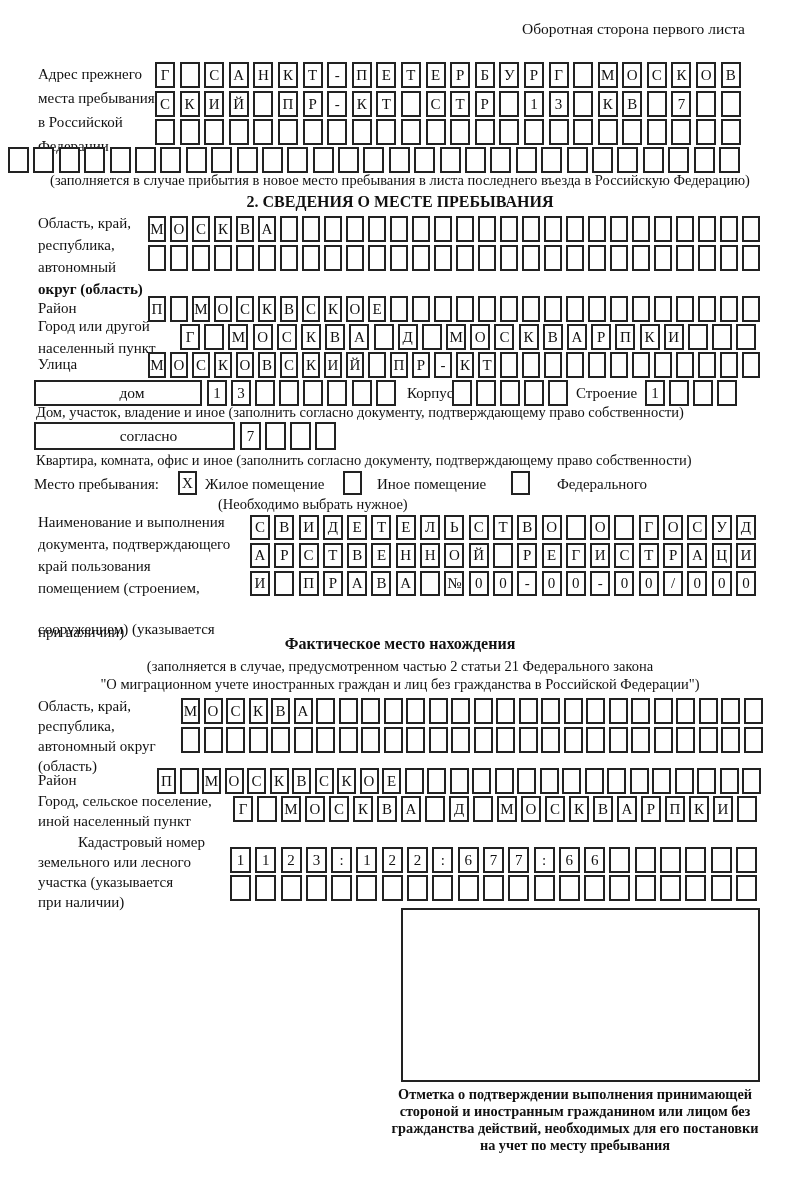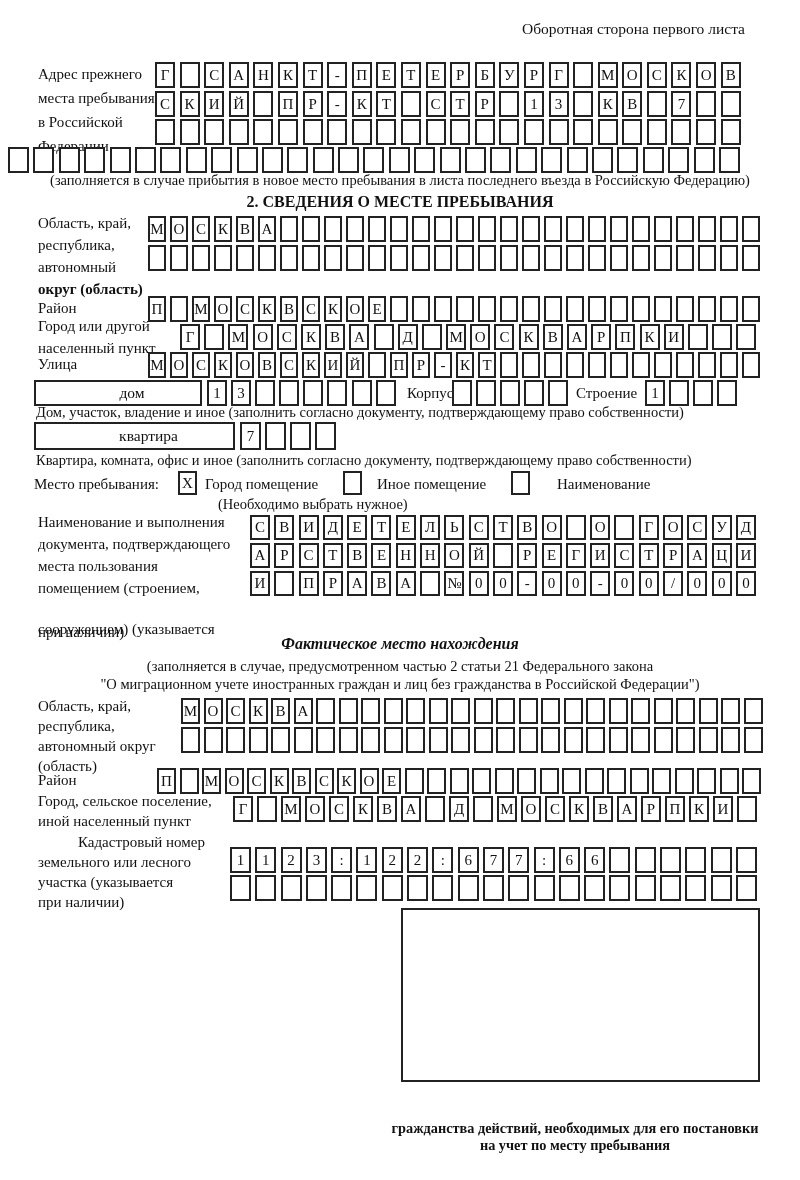--- a/index.html
+++ b/index.html
@@ -330,42 +330,42 @@
   <div class="abs lbl" style="left:576px;top:383px;">Строение</div>
   <div class="boxrow" style="left:645px;top:380px;gap:4.1px;--bw:20px;">
       <span class="cbox">1</span>
       <span class="cbox"></span>
       <span class="cbox"></span>
       <span class="cbox"></span>
     </div>
   <div class="abs cap" style="left:36px;top:404px;">Дом, участок, владение и иное (заполнить согласно документу, подтверждающему право собственности)</div>
 
   <div class="widebox" style="left:34px;top:422px;width:201px;height:28px;">
-    <span>квартира</span>
+    <span>согласно</span>
   </div>
   <div class="boxrow" style="left:240px;top:422px;gap:4px;--bw:21px;--bh:28px;">
       <span class="cbox">7</span>
       <span class="cbox"></span>
       <span class="cbox"></span>
       <span class="cbox"></span>
     </div>
   <div class="abs cap" style="left:36px;top:452px;">Квартира, комната, офис и иное (заполнить согласно документу, подтверждающему право собственности)</div>
 
   <div class="abs lbl" style="left:34px;top:474px;">Место пребывания:</div>
   <div class="acbox" style="left:178px;top:471px;">X</div>
-  <div class="abs lbl" style="left:205px;top:474px;">Город помещение</div>
+  <div class="abs lbl" style="left:205px;top:474px;">Жилое помещение</div>
   <div class="acbox" style="left:343px;top:471px;"></div>
   <div class="abs lbl" style="left:377px;top:474px;">Иное помещение</div>
   <div class="acbox" style="left:511px;top:471px;"></div>
-  <div class="abs lbl" style="left:557px;top:474px;">Наименование</div>
+  <div class="abs lbl" style="left:557px;top:474px;">Федерального</div>
   <div class="abs cap" style="left:218px;top:496px;">(Необходимо выбрать нужное)</div>
 
   <div class="abs lbl" style="left:38px;top:512px;">Наименование и выполнения</div>
   <div class="abs lbl" style="left:38px;top:534px;">документа, подтверждающего</div>
-  <div class="abs lbl" style="left:38px;top:556px;">места пользования</div>
+  <div class="abs lbl" style="left:38px;top:556px;">край пользования</div>
   <div class="abs lbl" style="left:38px;top:578px;">помещением (строением,</div>
   <div class="abs lbl" style="left:38px;top:600px;margin-top:19px;">сооружением) (указывается</div>
   <div class="abs lbl" style="left:38px;top:622px;">при наличии)</div>
 
   <div class="boxrow" style="left:250px;top:515px;gap:4.3px;--bw:20px;--bh:25px;">
       <span class="cbox">С</span>
       <span class="cbox">В</span>
       <span class="cbox">И</span>
       <span class="cbox">Д</span>
       <span class="cbox">Е</span>
@@ -426,21 +426,21 @@
       <span class="cbox">0</span>
       <span class="cbox">-</span>
       <span class="cbox">0</span>
       <span class="cbox">0</span>
       <span class="cbox">/</span>
       <span class="cbox">0</span>
       <span class="cbox">0</span>
       <span class="cbox">0</span>
     </div>
 
-  <div class="abs ttl center" style="left:0;top:635px;width:800px;font-style:italic;">Фактическое место нахождения</div>
+  <div class="abs ttl center" style="left:0;top:635px;width:800px;">Фактическое место нахождения</div>
   <div class="abs cap center" style="left:0;top:658px;width:800px;">(заполняется в случае, предусмотренном частью 2 статьи 21 Федерального закона</div>
   <div class="abs cap center" style="left:0;top:676px;width:800px;">"О миграционном учете иностранных граждан и лиц без гражданства в Российской Федерации")</div>
 
   <div class="abs lbl" style="left:38px;top:696px;">Область, край,</div>
   <div class="abs lbl" style="left:38px;top:716px;">республика,</div>
   <div class="abs lbl" style="left:38px;top:736px;">автономный округ</div>
   <div class="abs lbl" style="left:38px;top:756px;">(область)</div>
 
   <div class="boxrow" style="left:181px;top:698px;gap:3.5px;--bw:19px;">
       <span class="cbox">М</span>
@@ -604,16 +604,18 @@
       <span class="cbox"></span>
       <span class="cbox"></span>
       <span class="cbox"></span>
       <span class="cbox"></span>
       <span class="cbox"></span>
       <span class="cbox"></span>
     </div>
 
   <div class="stamp" style="left:401px;top:908px;width:359px;height:174px;"></div>
 
+  <div class="abs capline" style="left:385px;top:1086px;width:380px;">Отметка о подтверждении выполнения принимающей</div>
+  <div class="abs capline" style="left:385px;top:1103px;width:380px;">стороной и иностранным гражданином или лицом без</div>
   <div class="abs capline" style="left:385px;top:1120px;width:380px;">гражданства действий, необходимых для его постановки</div>
   <div class="abs capline" style="left:385px;top:1137px;width:380px;">на учет по месту пребывания</div>
 
 </div>
 
 </body></html>

